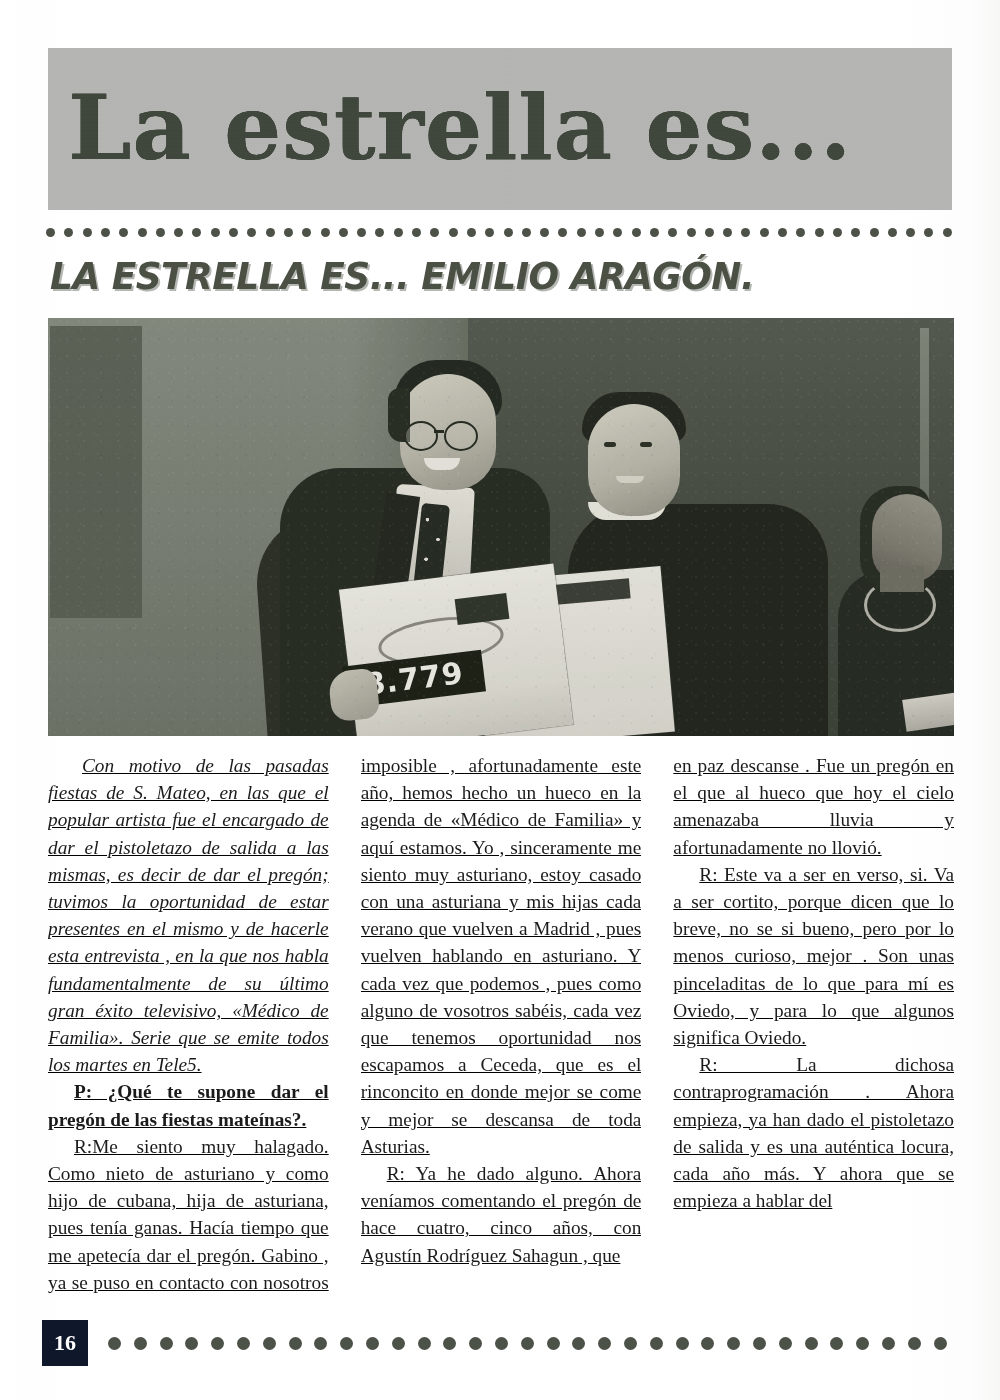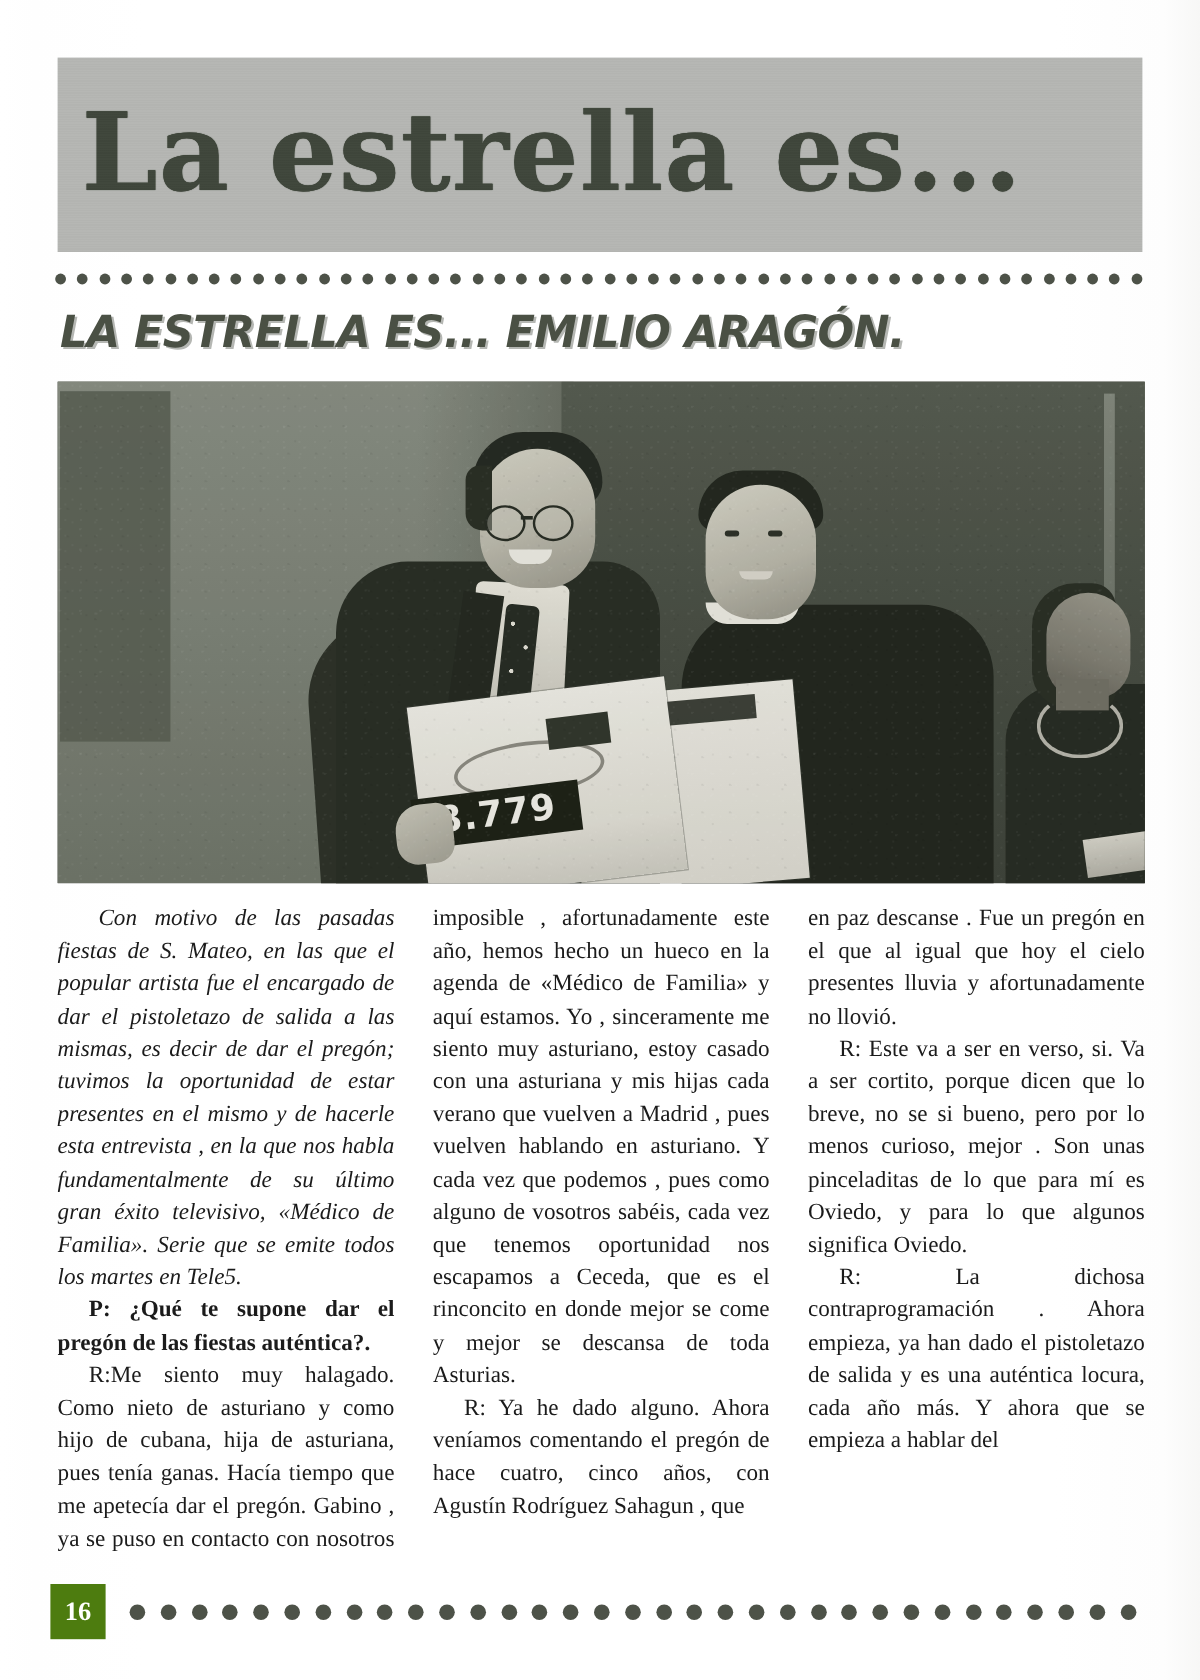--- a/index.html
+++ b/index.html
@@ -356,20 +356,21 @@
 
   
   #columns {
     position: absolute;
     left: 48px;
     top: 752px;
     width: 906px;
     height: 545px;
     display: flex;
     gap: 32px;
+    text-decoration: underline;
   }
   .col {
     width: 287px;
     font-family: "Liberation Serif", serif;
     font-size: 19.3px;
     line-height: 27.2px;
     color: #1b1b1b;
     text-align: justify;
     text-justify: inter-word;
     overflow: hidden;
@@ -391,21 +392,21 @@
   .p-cont { text-indent: 0; }
   .gap-after { margin-bottom: 20px; }
 
   
   #page-number-box {
     position: absolute;
     left: 42px;
     top: 1320px;
     width: 46px;
     height: 46px;
-    background: #4d7c0f;
+    background: #0f172a;
     color: #ffffff;
     font-family: "Liberation Serif", serif;
     font-weight: 700;
     font-size: 22px;
     line-height: 46px;
     text-align: center;
   }
   #dot-rule-bottom {
     left: 108px;
     top: 1337px;
@@ -527,29 +528,29 @@
     <div class="ph-layer ph-mag-number">8.779</div>
     <div class="ph-layer ph-hand"></div>
 
     <div id="photo-cast"></div>
     <div id="photo-grain"></div>
   </div>
 
   <div id="columns">
       <div class="col">
         <p class="p-intro gap-after">Con motivo de las pasadas fiestas de S. Mateo, en las que el popular artista fue el encargado de dar el pistoletazo de salida a las mismas, es decir de dar el pregón; tuvimos la oportunidad de estar presentes en el mismo y de hacerle esta entrevista , en la que nos habla fundamentalmente de su último gran éxito televisivo, «Médico de Familia». Serie que se emite todos los martes en Tele5.</p>
-        <p class="p-q">P: ¿Qué te supone dar el pregón de las fiestas auténtica?.</p>
+        <p class="p-q">P: ¿Qué te supone dar el pregón de las fiestas mateínas?.</p>
         <p class="p-a">R:Me siento muy halagado. Como nieto de asturiano y como hijo de cubana, hija de asturiana, pues tenía ganas. Hacía tiempo que me apetecía dar el pregón. Gabino , ya se puso en contacto con nosotros el año pasado y fue</p>
       </div>
       <div class="col">
         <p class="p-cont">imposible , afortunadamente este año, hemos hecho un hueco en la agenda de «Médico de Familia» y aquí estamos. Yo , sinceramente me siento muy asturiano, estoy casado con una asturiana y mis hijas cada verano que vuelven a Madrid , pues vuelven hablando en asturiano. Y cada vez que podemos , pues como alguno de vosotros sabéis, cada vez que tenemos oportunidad nos escapamos a Ceceda, que es el rinconcito en donde mejor se come y mejor se descansa de toda Asturias.</p>
         <p class="p-a">R: Ya he dado alguno. Ahora veníamos comentando el pregón de hace cuatro, cinco años, con Agustín Rodríguez Sahagun , que</p>
       </div>
       <div class="col">
-        <p class="p-cont">en paz descanse . Fue un pregón en el que al igual que hoy el cielo presentes lluvia y afortunadamente no llovió.</p>
+        <p class="p-cont">en paz descanse . Fue un pregón en el que al hueco que hoy el cielo amenazaba lluvia y afortunadamente no llovió.</p>
         <p class="p-a">R: Este va a ser en verso, si. Va a ser cortito, porque dicen que lo breve, no se si bueno, pero por lo menos curioso, mejor . Son unas pinceladitas de lo que para mí es Oviedo, y para lo que algunos significa Oviedo.</p>
         <p class="p-a">R: La dichosa contraprogramación . Ahora empieza, ya han dado el pistoletazo de salida y es una auténtica locura, cada año más. Y ahora que se empieza a hablar del</p>
       </div>
     </div>
 
   <div id="page-number-box">16</div>
   <div class="dot-rule" id="dot-rule-bottom">
       <span class="dot" style="left: 0px; background: rgb(77, 82, 72); width: 13px; height: 13px;"></span>
       <span class="dot" style="left: 25.8px; background: rgb(77, 82, 72); width: 13px; height: 13px;"></span>
       <span class="dot" style="left: 51.6px; background: rgb(77, 82, 72); width: 13px; height: 13px;"></span>

